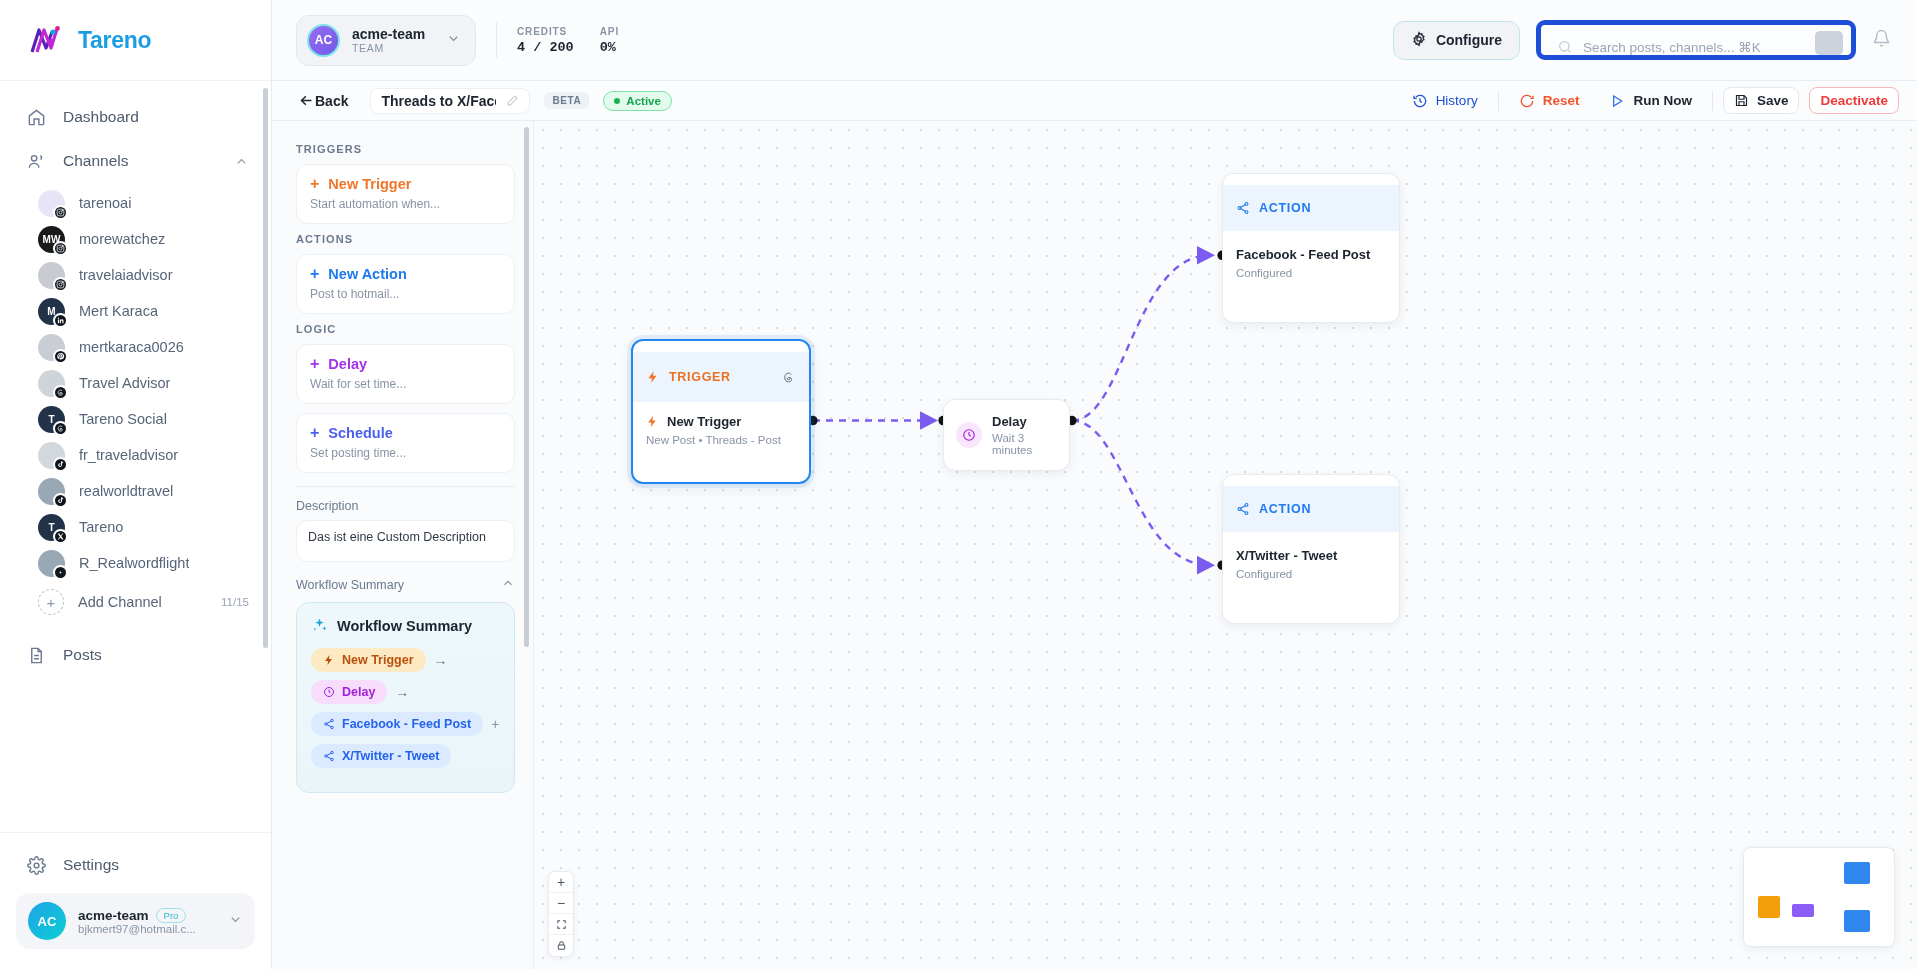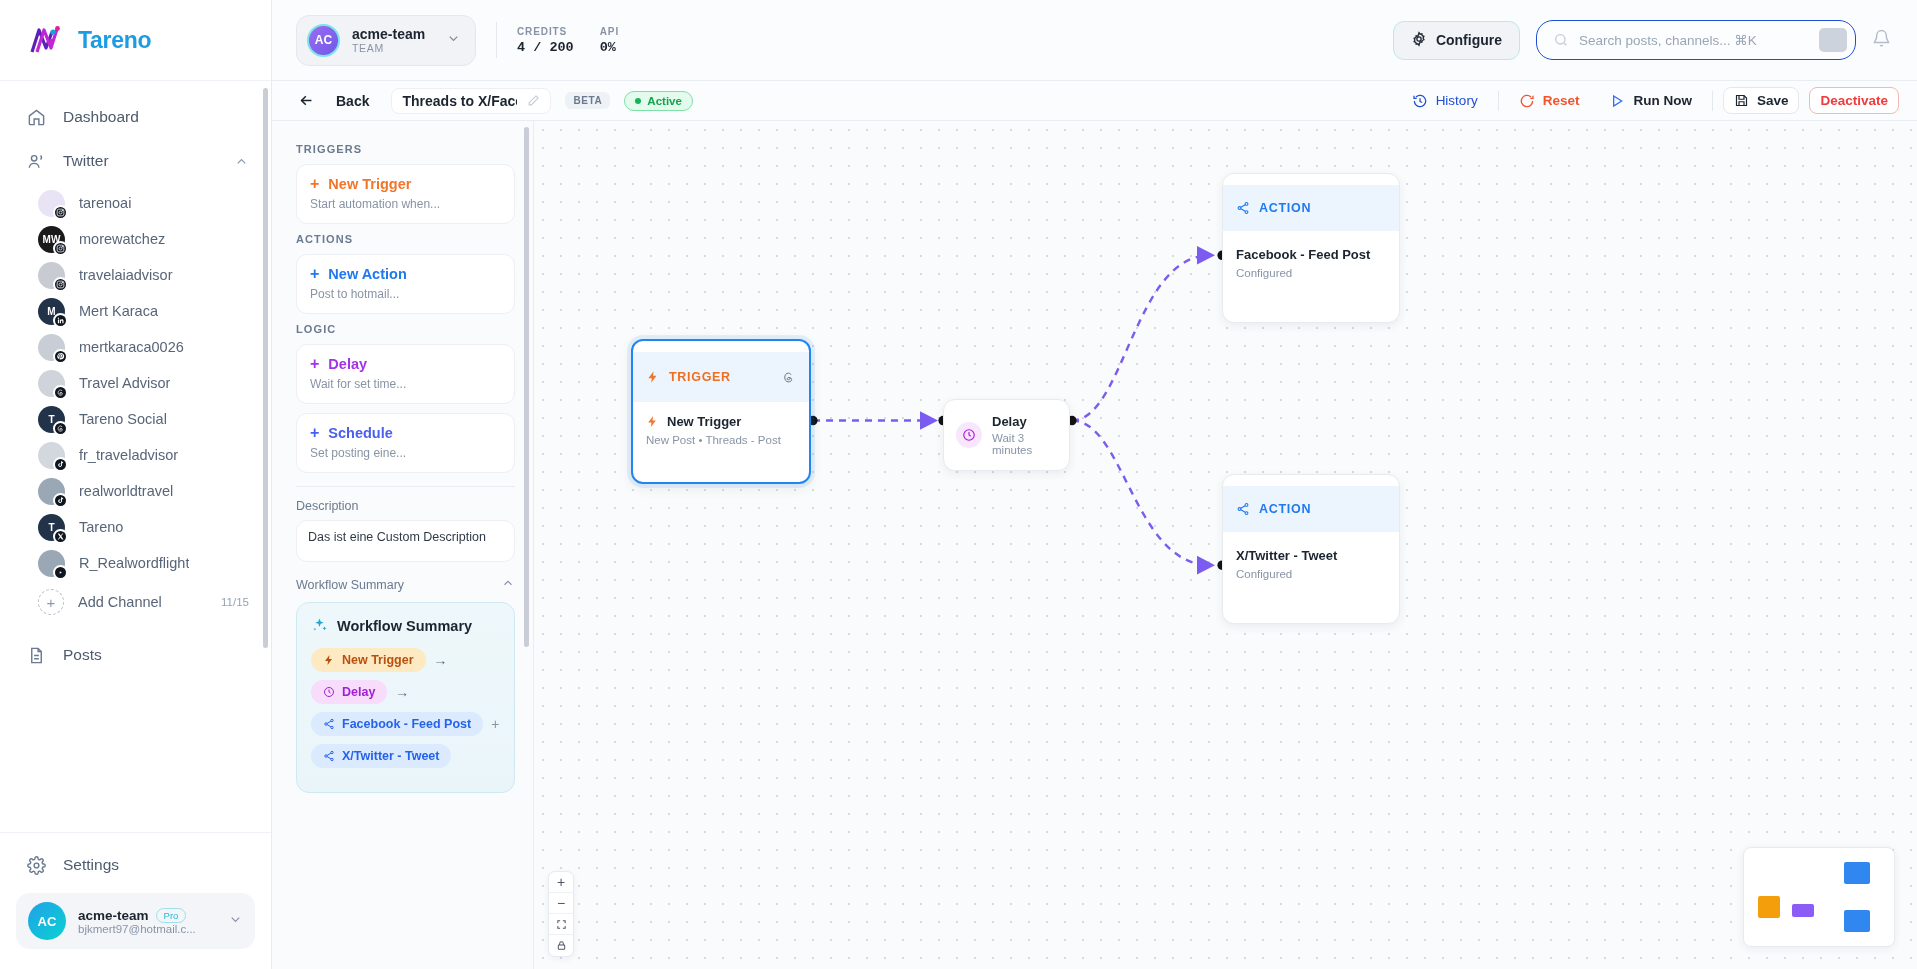--- a/index.html
+++ b/index.html
@@ -79,32 +79,32 @@
   .team-sub { font-size: 10.5px; color: #8894a5; letter-spacing: 0.7px; }
   .team-caret { margin-left: auto; color: #7d8a9b; }
 
   .vsep { width: 1px; height: 36px; background: #e4e8ed; }
   .metrics { display: flex; gap: 26px; }
   .metric-label { font-size: 10px; letter-spacing: 0.9px; color: #8894a5; font-weight: 700; }
   .metric-value { font-size: 13.5px; color: #1c2430; font-weight: 700; margin-top: 3px; font-family: "Liberation Mono", monospace;}
   .topbar-right { margin-left: auto; display: flex; align-items: center; gap: 16px; }
   .configure-btn { display: flex; align-items: center; gap: 9px; background: #f1f3f6; border: 1px solid #bfe6ef;
                    border-radius: 11px; padding: 9px 17px; font-size: 14px; font-weight: 700; color: #1c2430; cursor: pointer; }
-  .search-box { width: 320px; height: 40px; border: 1px solid #1d4ed8; border-radius: 17px; background: #fcfdfe;
-                display: flex; align-items: center; padding: 0 8px 0 16px; gap: 10px; cursor: text; }
+  .search-box { width: 320px; height: 40px; border: 5px solid #1d4ed8; border-radius: 9px; background: #fcfdfe;
+                display: flex; align-items: flex-end; padding: 0 8px 0 16px; gap: 10px; cursor: text; }
   .search-input { border: none; outline: none; background: transparent; flex: 1; font-size: 13.5px; color: #5b6877;
                   font-family: "Liberation Sans", sans-serif; }
   .search-input::placeholder { color: #9aa6b5; }
   .search-kbd { width: 28px; height: 24px; background: #ccd3dc; border-radius: 5px; }
   .bell { color: #b2bcc9; cursor: pointer; }
 
   
   .wf-bar { height: 40px; background: #fbfcfd; border-bottom: 1px solid #e9edf2;
             display: flex; align-items: center; padding: 0 18px 0 18px; gap: 14px; }
-  .back-btn { display: flex; align-items: center; gap: 21px; font-size: 14px; font-weight: 700; color: #1c2430;
+  .back-btn { display: flex; align-items: center; gap: 0; font-size: 14px; font-weight: 700; color: #1c2430;
               cursor: pointer; padding: 4px 8px; }
   .title-field { display: flex; align-items: center; gap: 10px; background: #fff; border: 1px solid #eceff3;
                  border-radius: 8px; padding: 4px 10px; max-width: 160px; }
   .title-text { font-size: 14px; font-weight: 700; color: #1c2430; white-space: nowrap; overflow: hidden;
                 text-overflow: clip; max-width: 122px; }
   .pencil { color: #c2cad4; flex: 0 0 auto; }
   .beta-pill { font-size: 10px; font-weight: 700; letter-spacing: 0.6px; color: #6b7a90; background: #eef1f5;
                border-radius: 6px; padding: 3px 8px; }
   .active-pill { display: flex; align-items: center; gap: 6px; font-size: 11.5px; font-weight: 700; color: #14a44d;
                  background: #e3fbec; border: 1px solid #7ee0a6; border-radius: 10px; padding: 3px 10px; }
@@ -231,21 +231,21 @@
       </div>
 
       <div class="nav-item">
         <span class="ico">
           <svg width="19" height="19" viewBox="0 0 24 24" fill="none" stroke="currentColor" stroke-width="1.8">
               <circle cx="9" cy="8" r="3.4"></circle>
               <path d="M3 20c0-3.4 2.7-5.6 6-5.6s6 2.2 6 5.6"></path>
               <path d="M17 9.5a3 3 0 0 0 0-5"></path>
             </svg>
         </span>
-        <span>Twitter</span>
+        <span>Channels</span>
         <span class="nav-chevron">
           <svg width="15" height="15" viewBox="0 0 24 24" fill="none" stroke="currentColor" stroke-width="2">
               <path d="M6 15l6-6 6 6"></path>
             </svg>
         </span>
       </div>
 
       <div class="channel-list" id="channel-list">
           <div class="channel-item">
             <span class="avatar-wrap">
@@ -590,21 +590,21 @@
                 <span class="pc-plus">+</span>
                 <span>Delay</span>
               </div>
               <div class="pc-sub">Wait for set time...</div>
             </div>
             <div class="palette-card">
               <div class="pc-row c-schedule">
                 <span class="pc-plus">+</span>
                 <span>Schedule</span>
               </div>
-              <div class="pc-sub">Set posting eine...</div>
+              <div class="pc-sub">Set posting time...</div>
             </div>
           </div>
 
         <div class="l-divider"></div>
 
         <div class="field-label">Description</div>
         <div class="desc-box">Das ist eine Custom Description</div>
 
         <div class="sum-head">
           <span class="sum-head-label">Workflow Summary</span>

